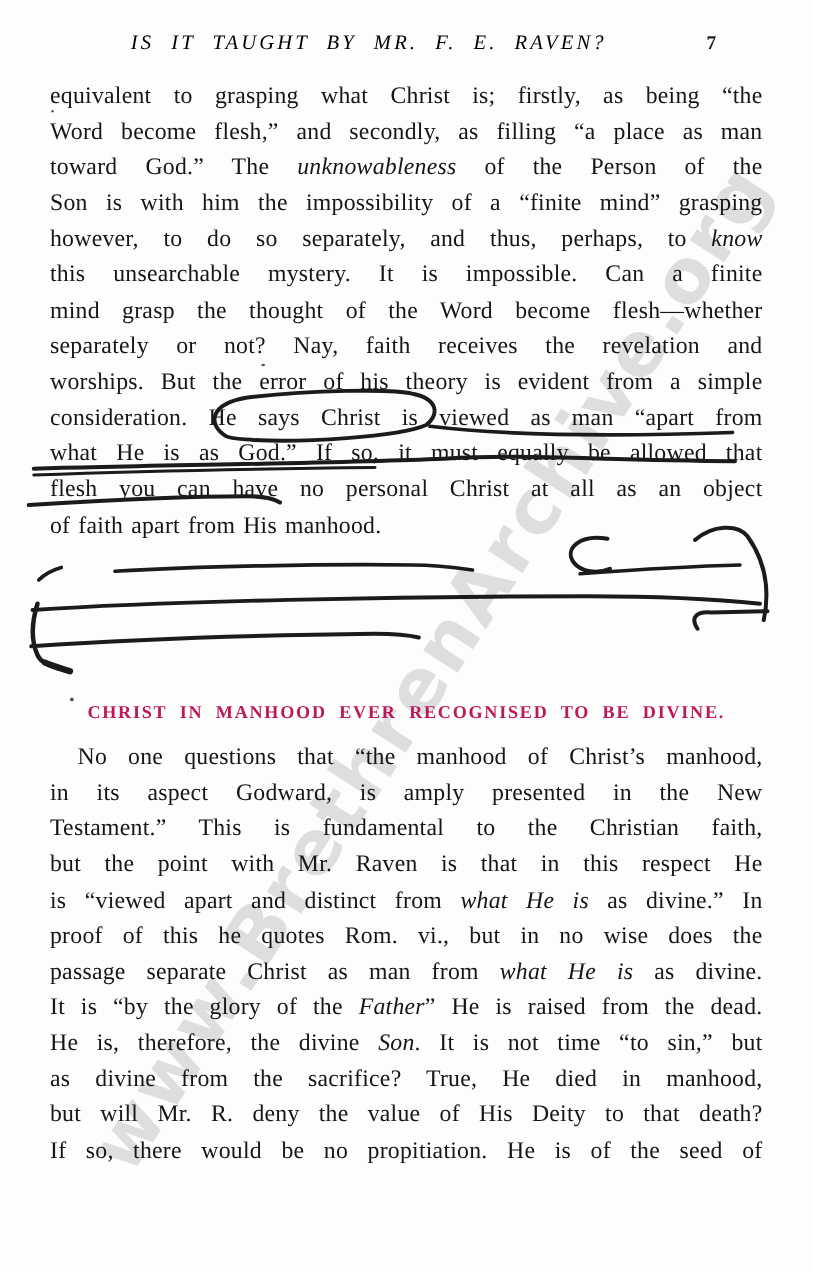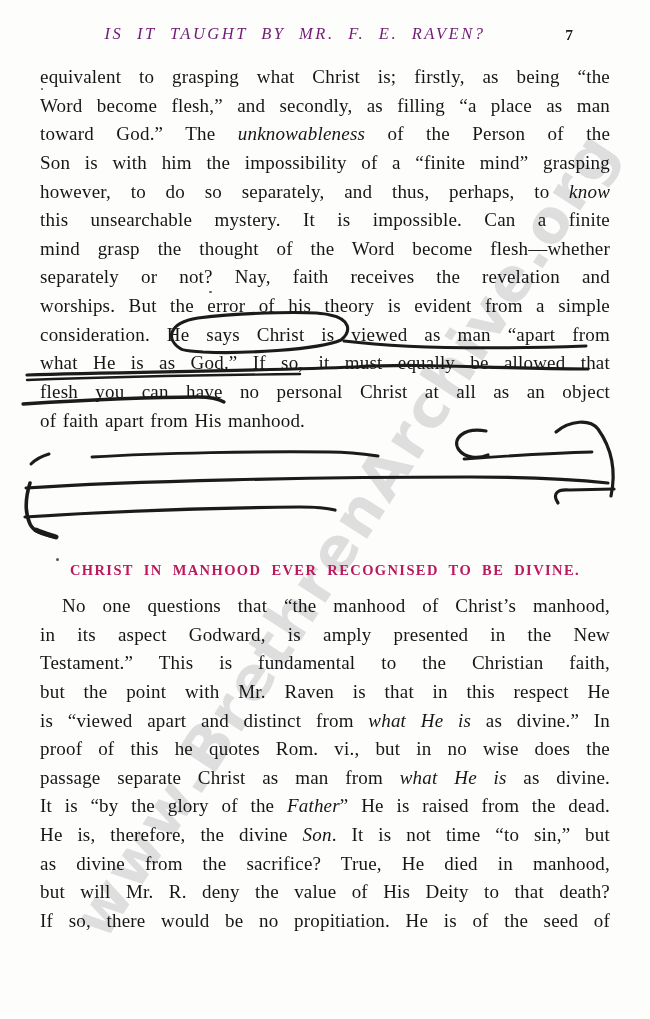--- a/index.html
+++ b/index.html
@@ -9,21 +9,21 @@
   
   .watermark{position:absolute;left:-160px;top:492px;width:1010px;height:84px;
              line-height:84px;text-align:center;
              transform:rotate(-57deg);transform-origin:center;
              font-family:"DejaVu Sans",sans-serif;font-weight:bold;font-size:60px;
              letter-spacing:3px;color:#d7d7d7;opacity:.8;white-space:nowrap;z-index:0;
              user-select:none;}
   .textlayer{position:absolute;inset:0;z-index:1;}
   .running-head{position:absolute;top:24px;left:40px;width:510px;text-align:center;
                 font-style:italic;font-size:16.5px;letter-spacing:2.5px;word-spacing:7px;
-                color:#701a75;white-space:nowrap;}
+                color:#000000;white-space:nowrap;}
   .page-number{position:absolute;top:26px;left:556px;width:26px;text-align:center;
                font-size:15.5px;font-weight:bold;color:#1c1c1c;}
   .para{position:absolute;left:40px;width:570px;font-size:19px;
         letter-spacing:.2px;word-spacing:1.5px;}
   #para1{top:63px;}
   #para2{top:592px;}
   .tline{height:28.65px;line-height:28.65px;text-align:justify;text-align-last:justify;
          white-space:normal;}
   .tline.flush{text-align-last:left;}
   .tline.indent{text-indent:22px;}

